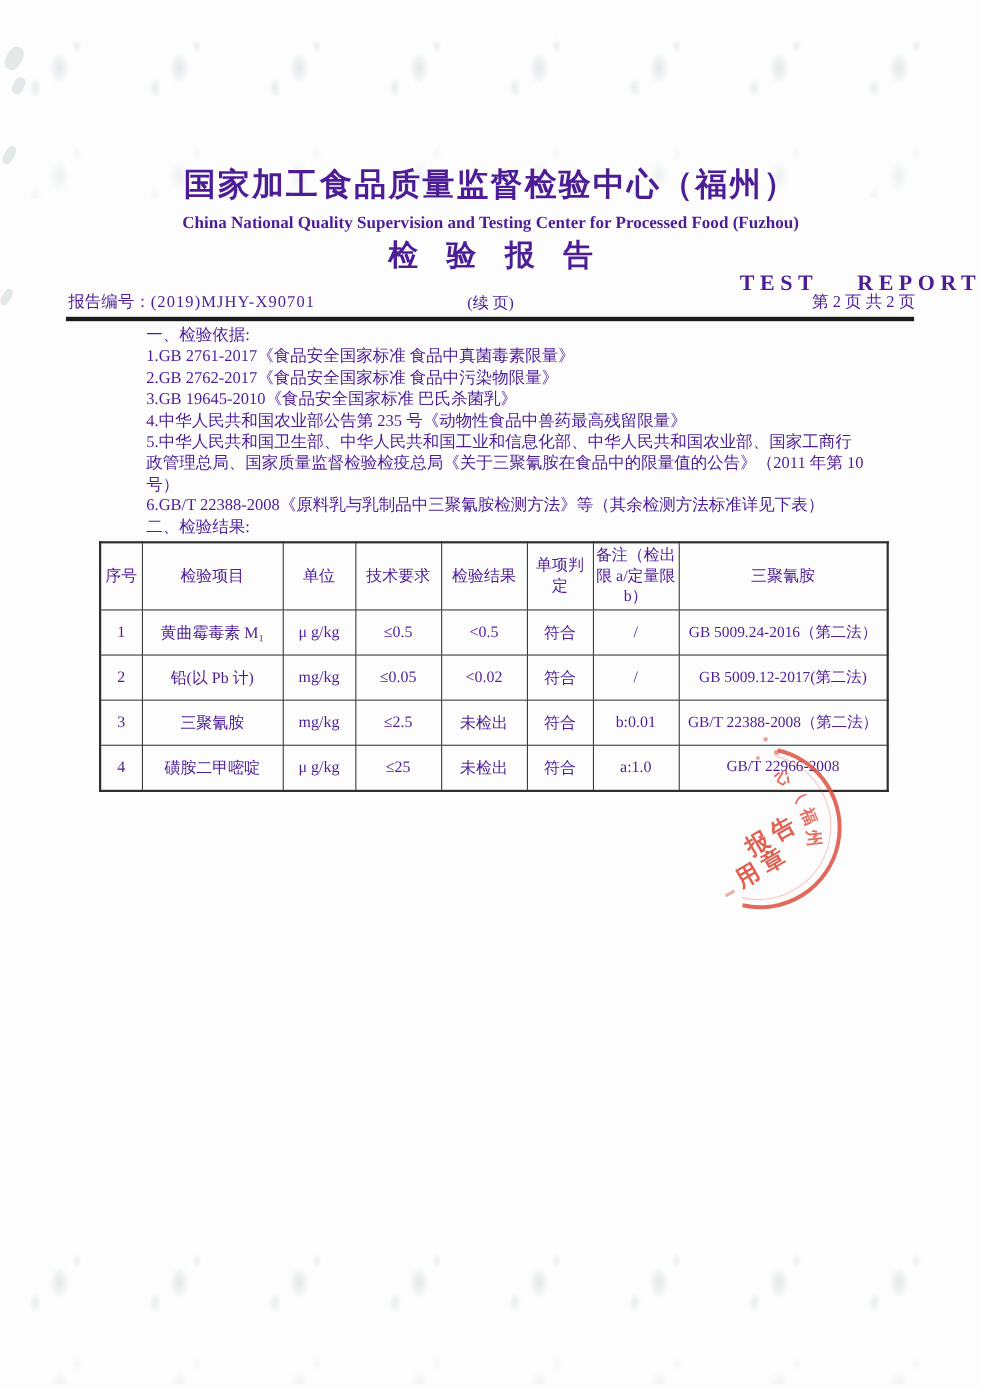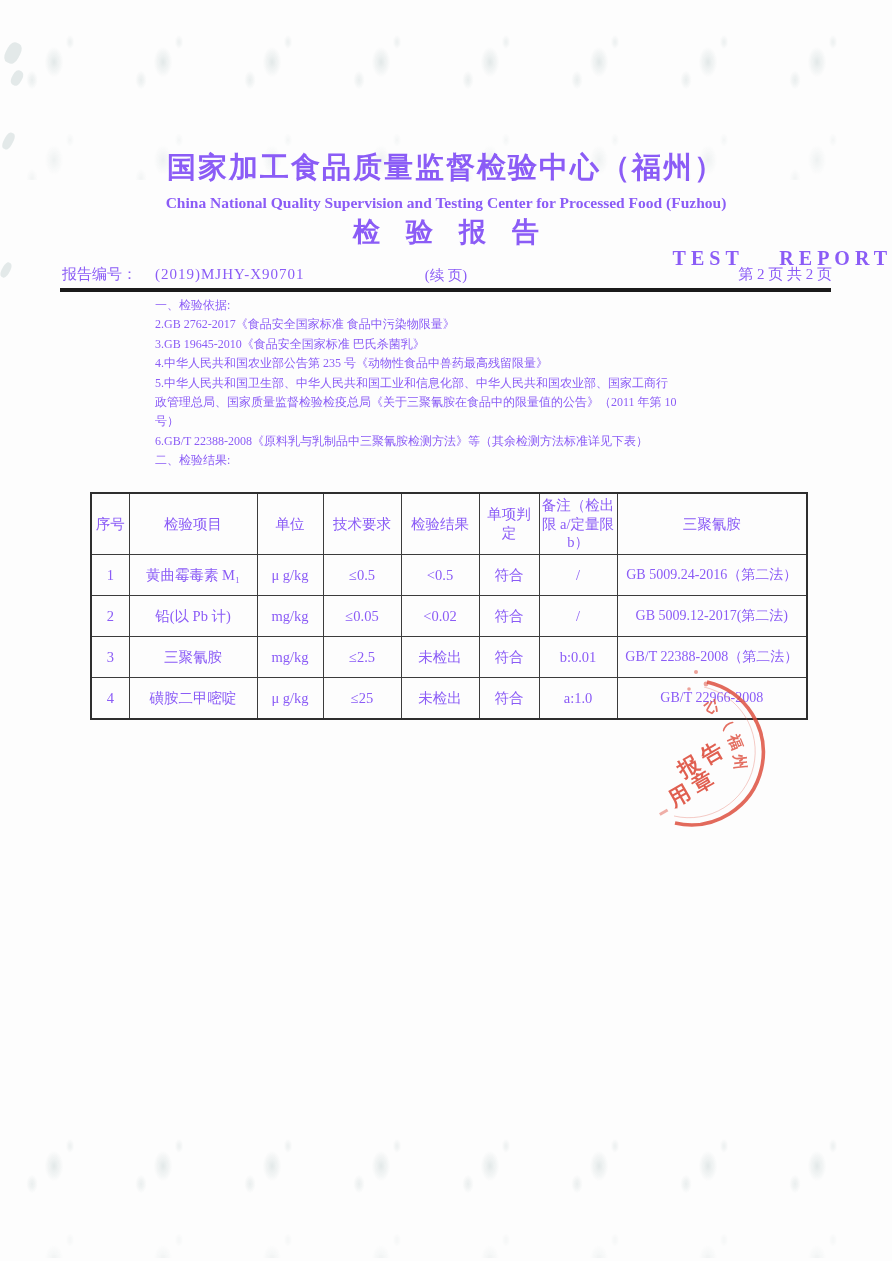--- a/index.html
+++ b/index.html
@@ -1,20 +1,20 @@
 <!DOCTYPE html>
 <html><head>
 <meta charset="utf-8">
 <style>
   html,body { margin:0; padding:0; background:#ffffff; }
   .page {
     position:relative; width:892px; height:1261px; margin:0 auto;
     background:#fdfdfd; overflow:hidden;
     font-family:"Liberation Serif","DejaVu Serif",serif;
-    color:#8b5cf6;
+    color:#4c1d95;
   }
   
   .wm {
     position:absolute; left:0; width:100%; pointer-events:none;
     background-image:
       radial-gradient(ellipse 13px 21px at 54px 38px, rgba(200,212,212,.50), rgba(200,212,212,0) 72%),
       radial-gradient(ellipse 8px 13px at 32px 56px, rgba(200,212,212,.38), rgba(200,212,212,0) 72%),
       radial-gradient(ellipse 6px 10px at 70px 18px, rgba(200,212,212,.32), rgba(200,212,212,0) 72%);
     background-size:109px 80px;
   }
@@ -35,29 +35,29 @@
   }
   .report-cn {
     position:absolute; left:0; right:0; top:214px; text-align:center;
     font-size:27px; font-weight:bold; letter-spacing:26px; text-indent:26px;
   }
   .report-en {
     position:absolute; left:0; right:0; top:247px; text-align:right;
     font-size:20px; font-weight:bold; letter-spacing:5px; word-spacing:26px;
   }
   .meta-left  { position:absolute; left:62px;  top:265px; font-size:15px; }
-  .meta-left .no { margin-left:18px; letter-spacing:1px; }
+  .meta-left .no { letter-spacing:1px; }
   .meta-center{ position:absolute; left:0; right:0; top:266px; text-align:center; font-size:14.5px; }
   .meta-right { position:absolute; right:60px; top:265px; font-size:15px; }
   .rule { position:absolute; left:60px; top:288px; width:771px; height:4px; background:#1b1b1b; }
 
   
   .body-text {
     position:absolute; left:133px; top:296px; width:640px;
-    font-size:12px; line-height:19.4px; white-space:nowrap;margin-left:22px;
+    font-size:15px; line-height:19.4px; white-space:nowrap;
   }
 
   
   table.results {
     position:absolute; left:90px; top:492px; width:716px;
     border-collapse:collapse; table-layout:fixed;
     border:2px solid #2e2e2e;
     font-size:14.5px;
   }
   table.results th, table.results td {
@@ -98,20 +98,21 @@
 
   <div class="meta-left">
     <span>报告编号：</span><span class="no">(2019)MJHY-X90701</span>
   </div>
   <div class="meta-center">(续 页)</div>
   <div class="meta-right">第 2 页  共 2 页</div>
   <div class="rule"></div>
 
   <div class="body-text">
     <div>一、检验依据:</div>
+    <div>1.GB 2761-2017《食品安全国家标准  食品中真菌毒素限量》</div>
     <div>2.GB 2762-2017《食品安全国家标准  食品中污染物限量》</div>
     <div>3.GB 19645-2010《食品安全国家标准  巴氏杀菌乳》</div>
     <div>4.中华人民共和国农业部公告第 235 号《动物性食品中兽药最高残留限量》</div>
     <div>5.中华人民共和国卫生部、中华人民共和国工业和信息化部、中华人民共和国农业部、国家工商行</div>
     <div>政管理总局、国家质量监督检验检疫总局《关于三聚氰胺在食品中的限量值的公告》（2011 年第 10</div>
     <div>号）</div>
     <div>6.GB/T 22388-2008《原料乳与乳制品中三聚氰胺检测方法》等（其余检测方法标准详见下表）</div>
     <div>二、检验结果:</div>
   </div>
 

